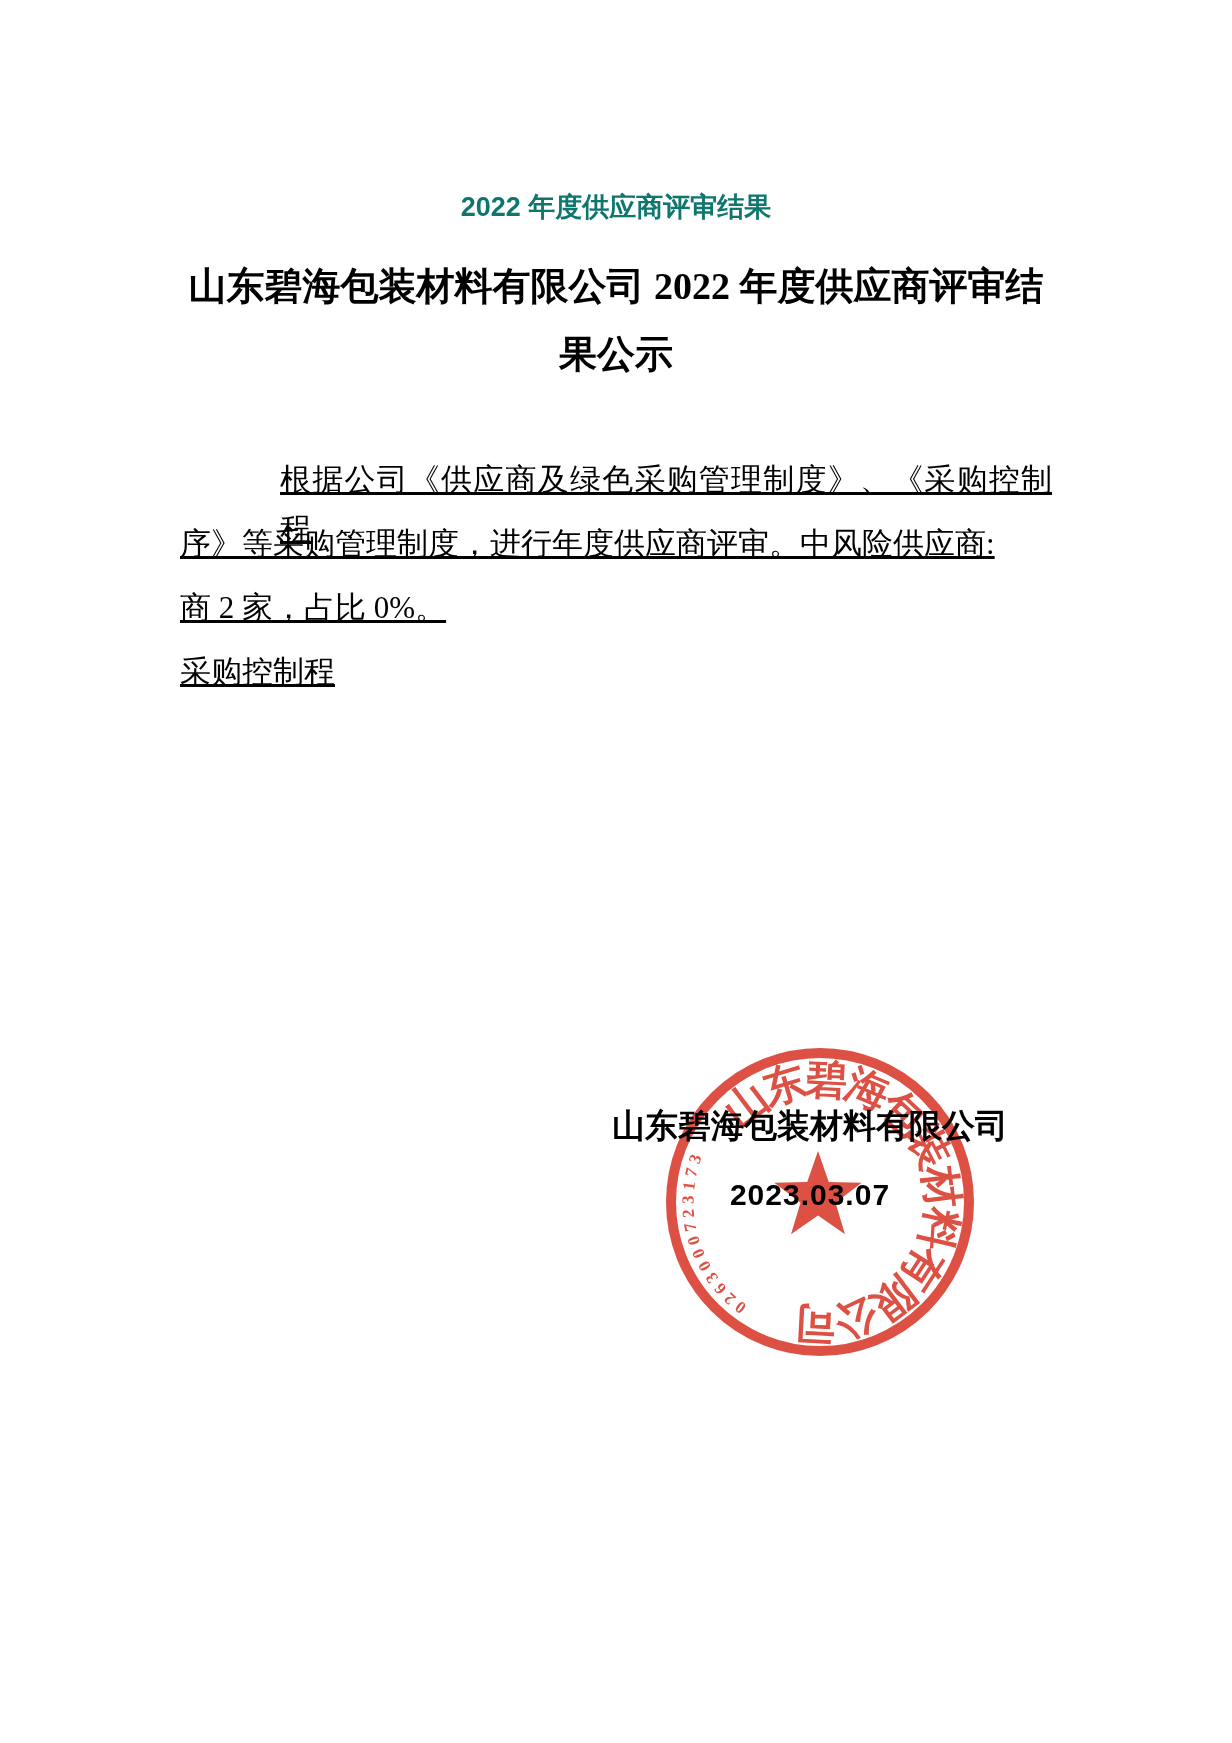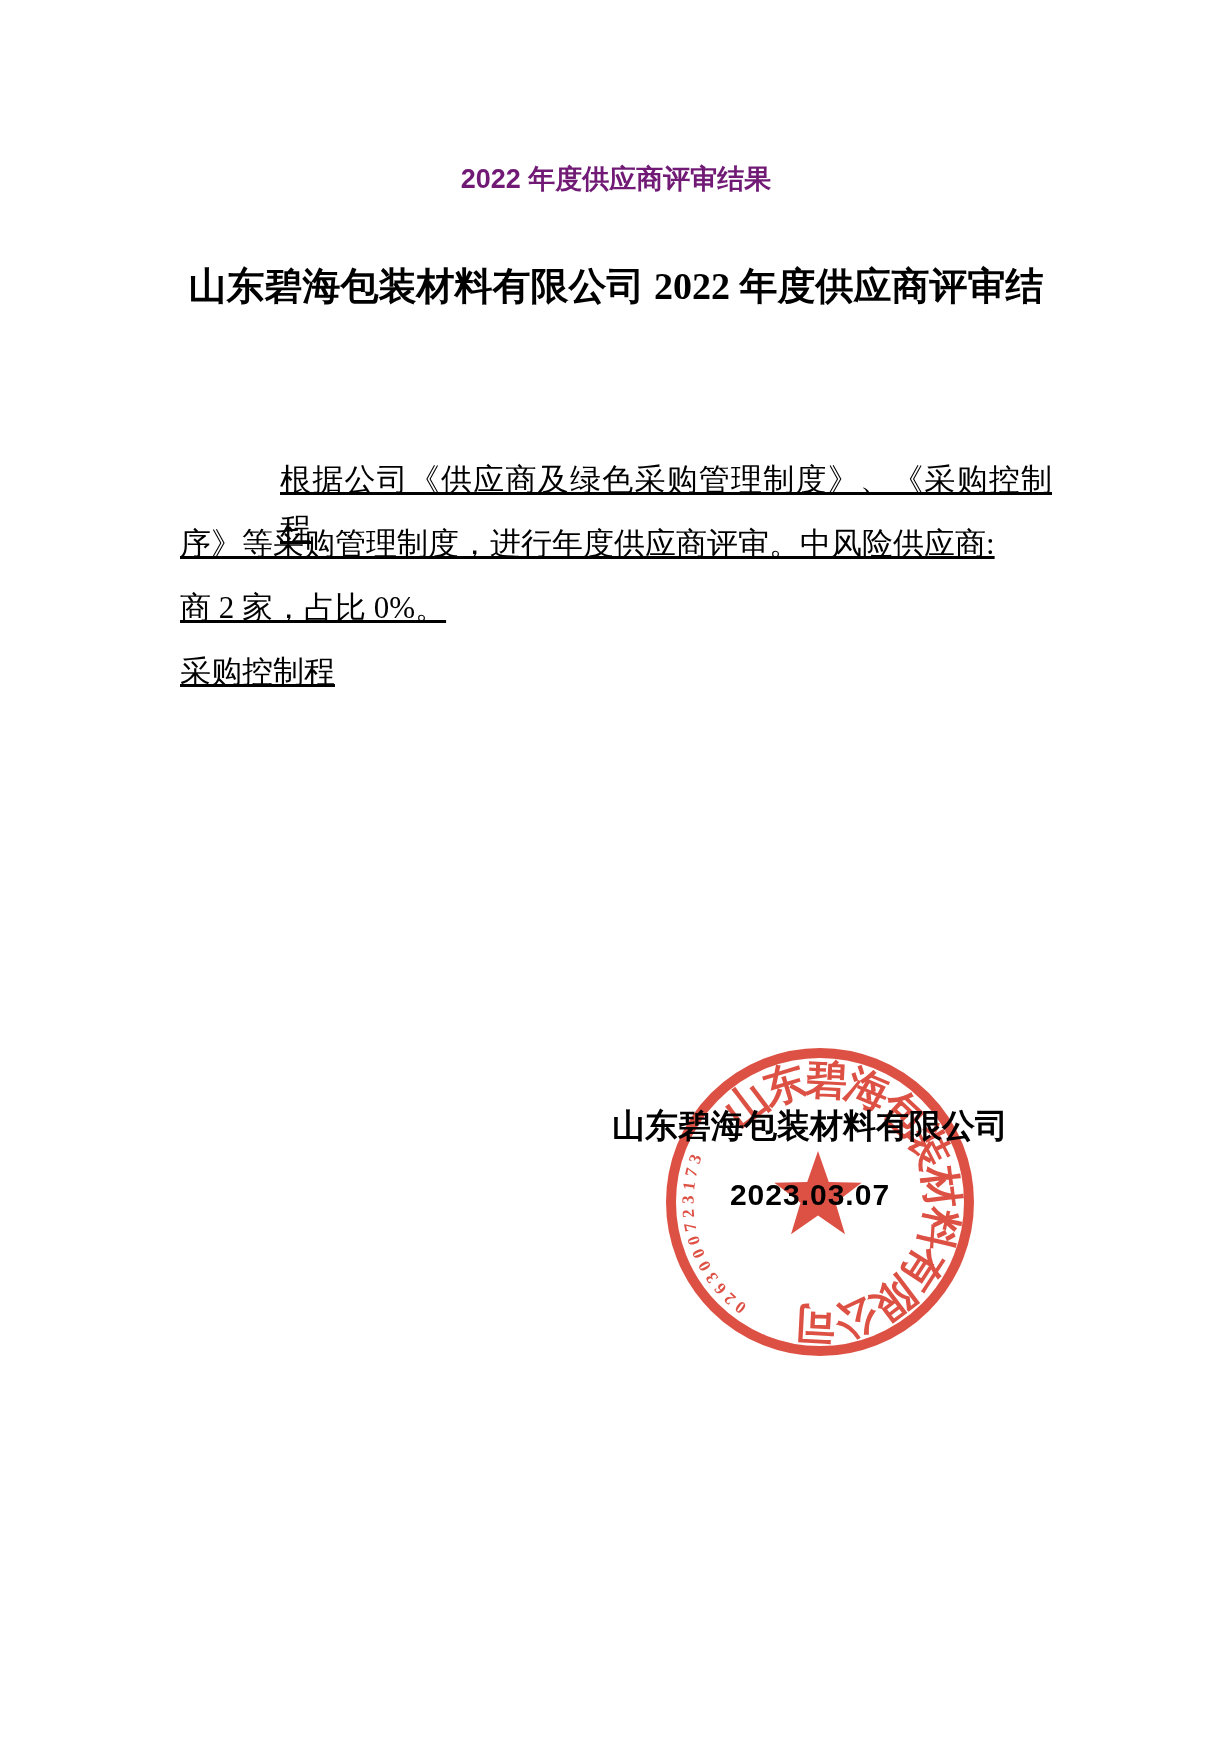--- a/index.html
+++ b/index.html
@@ -82,24 +82,25 @@
   .stamp text {
     font-family: "Liberation Serif", "DejaVu Serif", serif;
     font-weight: bold;
   }
 </style>
 </head>
 <body>
 
 <div class="page">
 
-  <div class="small-title" style="color: #701a75;">2022 年度供应商评审结果</div>
+  <div class="small-title" style="color: #0f766e; margin-top: 28px;">2022 年度供应商评审结果</div>
 
   <div class="heading">
     <div class="h-line">山东碧海包装材料有限公司 2022 年度供应商评审结</div>
+    <div class="h-line">果公示</div>
   </div>
 
   <div class="body-block">
     <div class="bline jfull indent">根据公司《供应商及绿色采购管理制度》、《采购控制程</div>
     <div class="bline">序》等采购管理制度，进行年度供应商评审。中风险供应商:</div>
     <div class="bline">商 2 家，占比 0%。</div>
     <div class="bline">采购控制程</div>
   </div>
 
   <svg class="stamp" viewBox="0 0 344 344" xmlns="http://www.w3.org/2000/svg">

